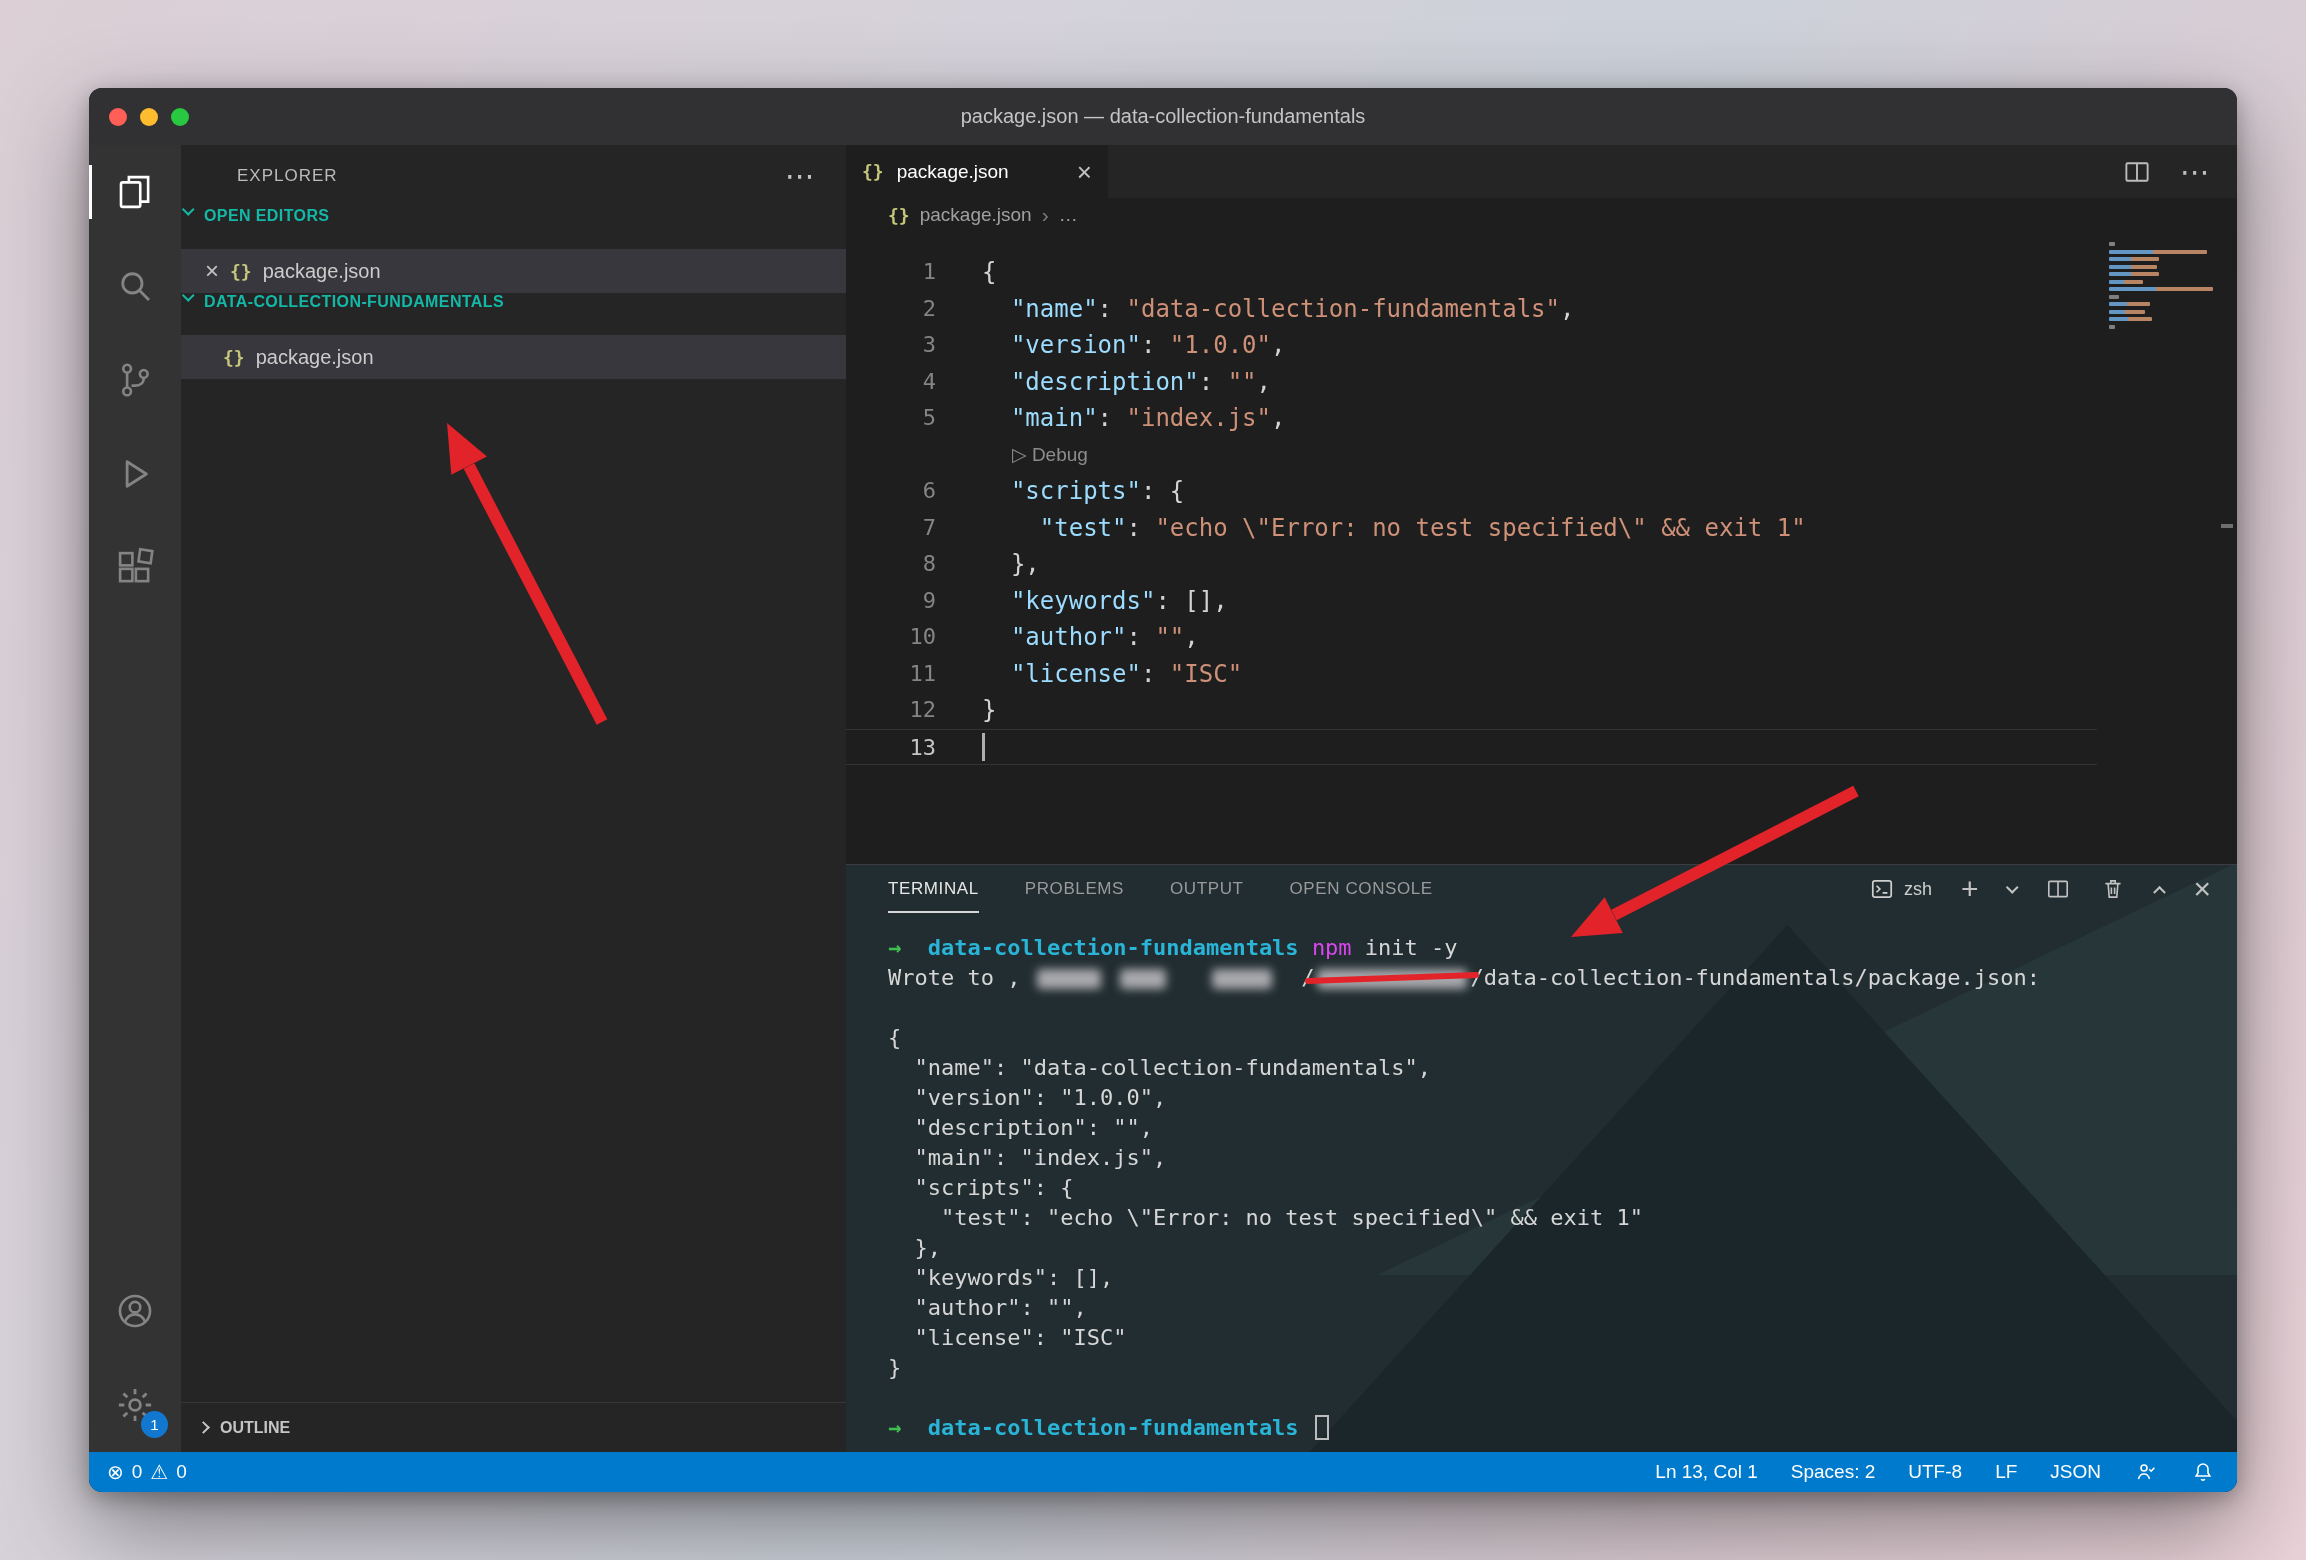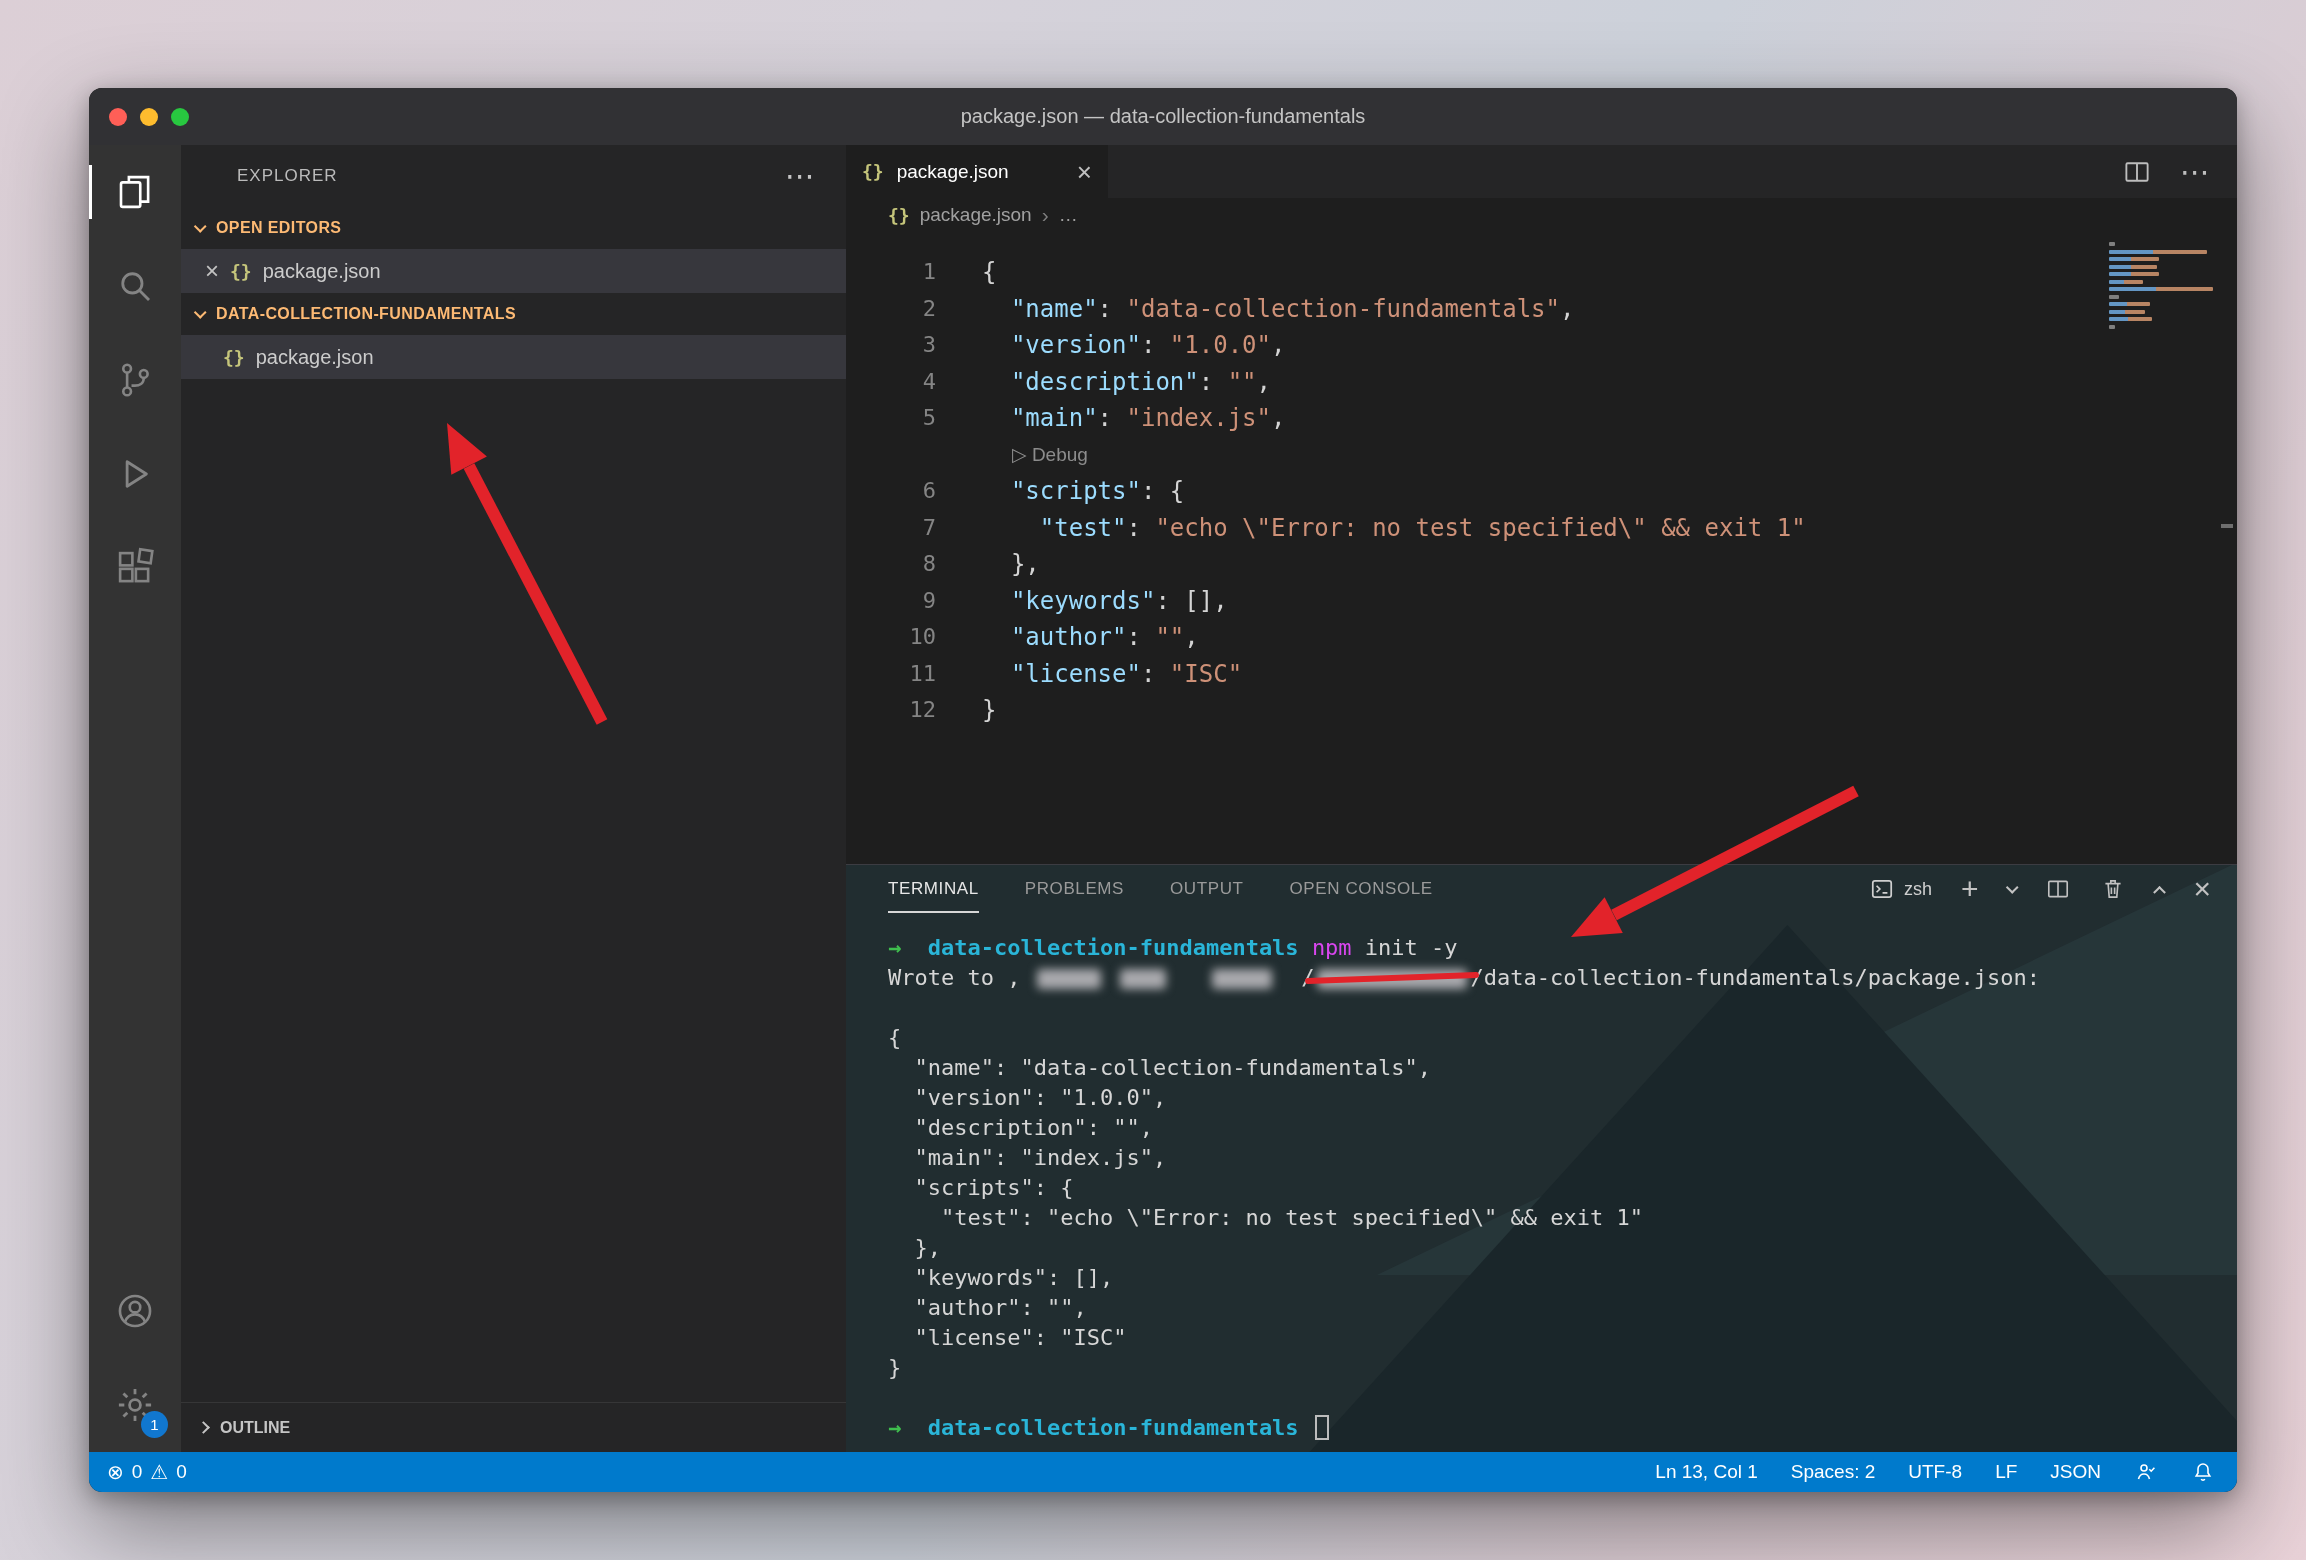--- a/index.html
+++ b/index.html
@@ -27,21 +27,21 @@
   .ab-icon { width:92px; height:94px; display:flex; align-items:center; justify-content:center; color:#848484; position:relative; cursor:pointer; }
   .ab-icon svg { width:42px; height:42px; }
   .ab-icon.active { color:#ffffff; }
   .ab-icon.active::before { content:""; position:absolute; left:0; top:20px; bottom:20px; width:3px; background:#fff; }
   .ab-spacer { margin-top:auto; }
   .badge { position:absolute; right:13px; bottom:14px; min-width:27px; height:27px; border-radius:14px; background:#1177cf; color:#fff; font-size:15px; display:flex; align-items:center; justify-content:center; padding:0 4px; }
   
   .sidebar { width:665px; background:#252526; position:relative; color:#cccccc; }
   .sb-header { height:62px; display:flex; align-items:center; padding:0 30px; color:#bbbbbb; font-size:17px; letter-spacing:1px;margin-left:26px; }
   .sb-more { margin-left:auto; font-size:30px; color:#c5c5c5; cursor:pointer; line-height:20px; }
-  .sb-sec { height:42px; display:flex; align-items:center; gap:12px; padding-left:14px; font-weight:700; font-size:16px; color:#fdba74; letter-spacing:.4px; cursor:pointer; }
+  .sb-sec { height:42px; display:flex; gap:12px; padding-left:2px; font-weight:700; font-size:16px; color:#14b8a6; letter-spacing:.4px; cursor:pointer; }
   .chev { display:inline-block; width:9px; height:9px; border-right:2px solid currentColor; border-bottom:2px solid currentColor; }
   .chev.down { transform:rotate(45deg) translate(-1px,-2px); }
   .chev.right { transform:rotate(-45deg); }
   .chev.up { transform:rotate(-135deg) translate(-2px,-2px); }
   .sb-row { height:44px; display:flex; align-items:center; gap:11px; font-size:20px; background:#37373d; cursor:pointer; }
   .sb-row.oe { padding-left:24px; }
   .sb-row.file { padding-left:42px; }
   .close-x { font-size:24px; color:#c2c2c2; line-height:18px; }
   .json-ico { color:#c5c57b; font-family:"DejaVu Sans Mono",monospace; font-weight:bold; font-size:18px; }
   .outline-row { position:absolute; left:0; right:0; bottom:0; height:50px; display:flex; align-items:center; gap:12px; padding-left:18px; font-weight:700; font-size:16px; color:#c5c5c5; border-top:1px solid rgba(255,255,255,.08); cursor:pointer; }
@@ -225,20 +225,21 @@
               <div class="code-row"><span class="ln">4</span><span class="code-content"><span>  </span><span class="key">"description"</span><span class="pun">: </span><span class="str">""</span><span class="pun">,</span></span></div>
               <div class="code-row"><span class="ln">5</span><span class="code-content"><span>  </span><span class="key">"main"</span><span class="pun">: </span><span class="str">"index.js"</span><span class="pun">,</span></span></div>
               <div class="code-row codelens"><span class="ln"></span><span class="code-content"><span class="lens">▷ Debug</span></span></div>
               <div class="code-row"><span class="ln">6</span><span class="code-content"><span>  </span><span class="key">"scripts"</span><span class="pun">: </span><span class="pun">{</span></span></div>
               <div class="code-row"><span class="ln">7</span><span class="code-content"><span>    </span><span class="key">"test"</span><span class="pun">: </span><span class="str">"echo \"Error: no test specified\" &amp;&amp; exit 1"</span></span></div>
               <div class="code-row"><span class="ln">8</span><span class="code-content"><span>  </span><span class="pun">},</span></span></div>
               <div class="code-row"><span class="ln">9</span><span class="code-content"><span>  </span><span class="key">"keywords"</span><span class="pun">: </span><span class="pun">[],</span></span></div>
               <div class="code-row"><span class="ln">10</span><span class="code-content"><span>  </span><span class="key">"author"</span><span class="pun">: </span><span class="str">""</span><span class="pun">,</span></span></div>
               <div class="code-row"><span class="ln">11</span><span class="code-content"><span>  </span><span class="key">"license"</span><span class="pun">: </span><span class="str">"ISC"</span></span></div>
               <div class="code-row"><span class="ln">12</span><span class="code-content"><span class="pun">}</span></span></div>
+              <div class="code-row current"><span class="ln">13</span><span class="code-content"><span class="caret"></span></span></div>
             </div>
           <div class="minimap">
               <div class="mm-bar" style="width: 6px; background: rgb(138, 138, 138);"></div>
               <div class="mm-bar" style="width: 98.4px; background: linear-gradient(90deg, rgb(107, 163, 214) 0px, rgb(107, 163, 214) 45%, rgb(201, 144, 107) 45%, rgb(201, 144, 107) 100%);"></div>
               <div class="mm-bar" style="width: 50.4px; background: linear-gradient(90deg, rgb(107, 163, 214) 0px, rgb(107, 163, 214) 45%, rgb(201, 144, 107) 45%, rgb(201, 144, 107) 100%);"></div>
               <div class="mm-bar" style="width: 48px; background: linear-gradient(90deg, rgb(107, 163, 214) 0px, rgb(107, 163, 214) 45%, rgb(201, 144, 107) 45%, rgb(201, 144, 107) 100%);"></div>
               <div class="mm-bar" style="width: 50.4px; background: linear-gradient(90deg, rgb(107, 163, 214) 0px, rgb(107, 163, 214) 45%, rgb(201, 144, 107) 45%, rgb(201, 144, 107) 100%);"></div>
               <div class="mm-bar" style="width: 33.6px; background: linear-gradient(90deg, rgb(107, 163, 214) 0px, rgb(107, 163, 214) 45%, rgb(201, 144, 107) 45%, rgb(201, 144, 107) 100%);"></div>
               <div class="mm-bar" style="width: 104px; background: linear-gradient(90deg, rgb(107, 163, 214) 0px, rgb(107, 163, 214) 45%, rgb(201, 144, 107) 45%, rgb(201, 144, 107) 100%);"></div>
               <div class="mm-bar" style="width: 9.6px; background: rgb(138, 138, 138);"></div>

